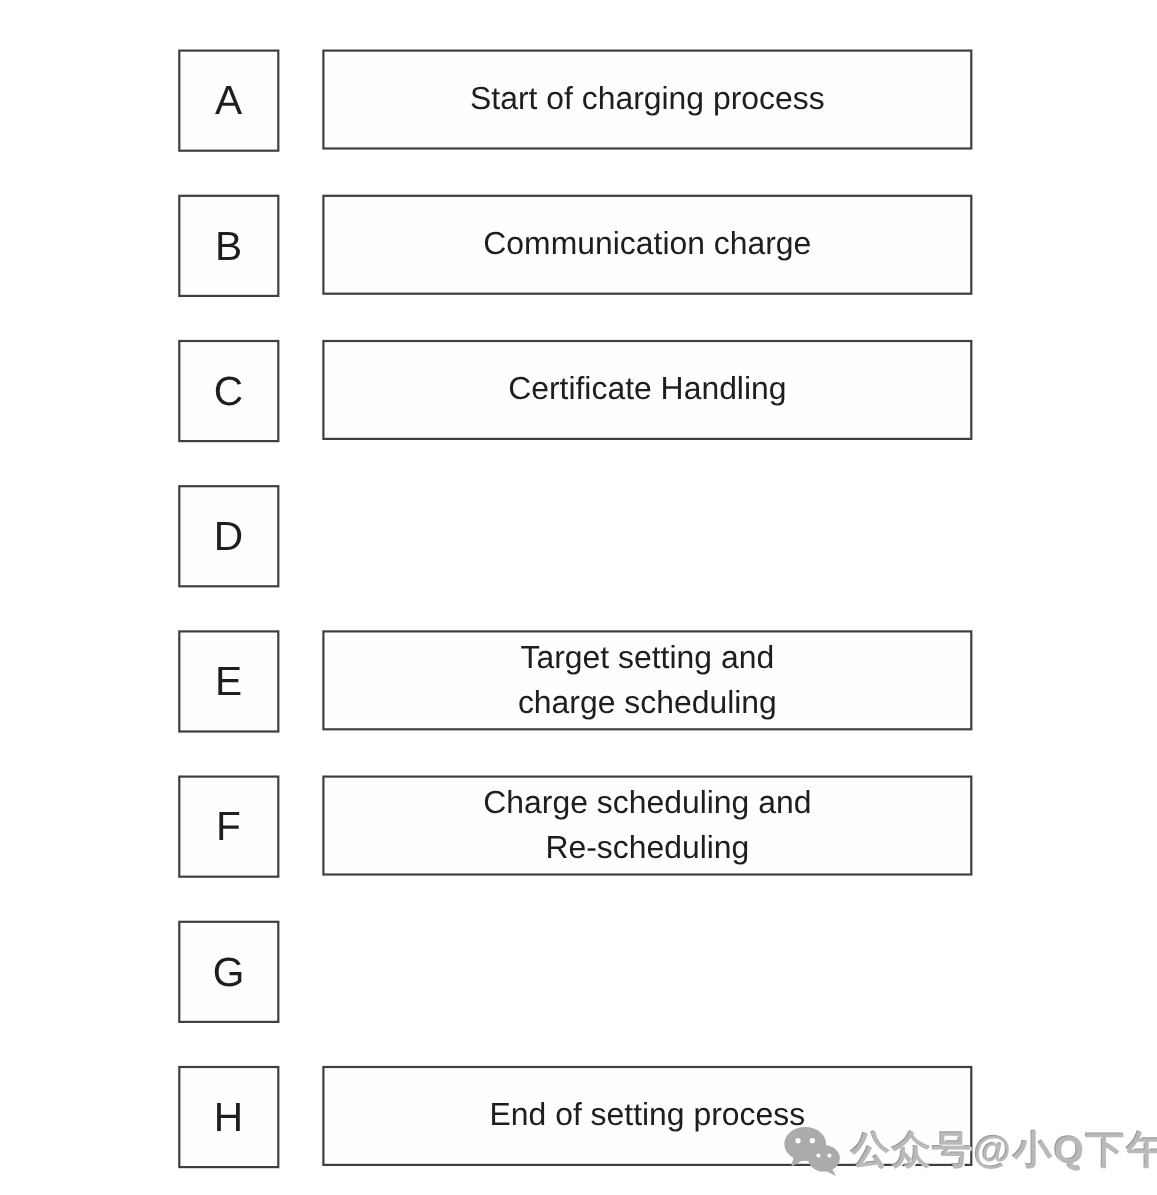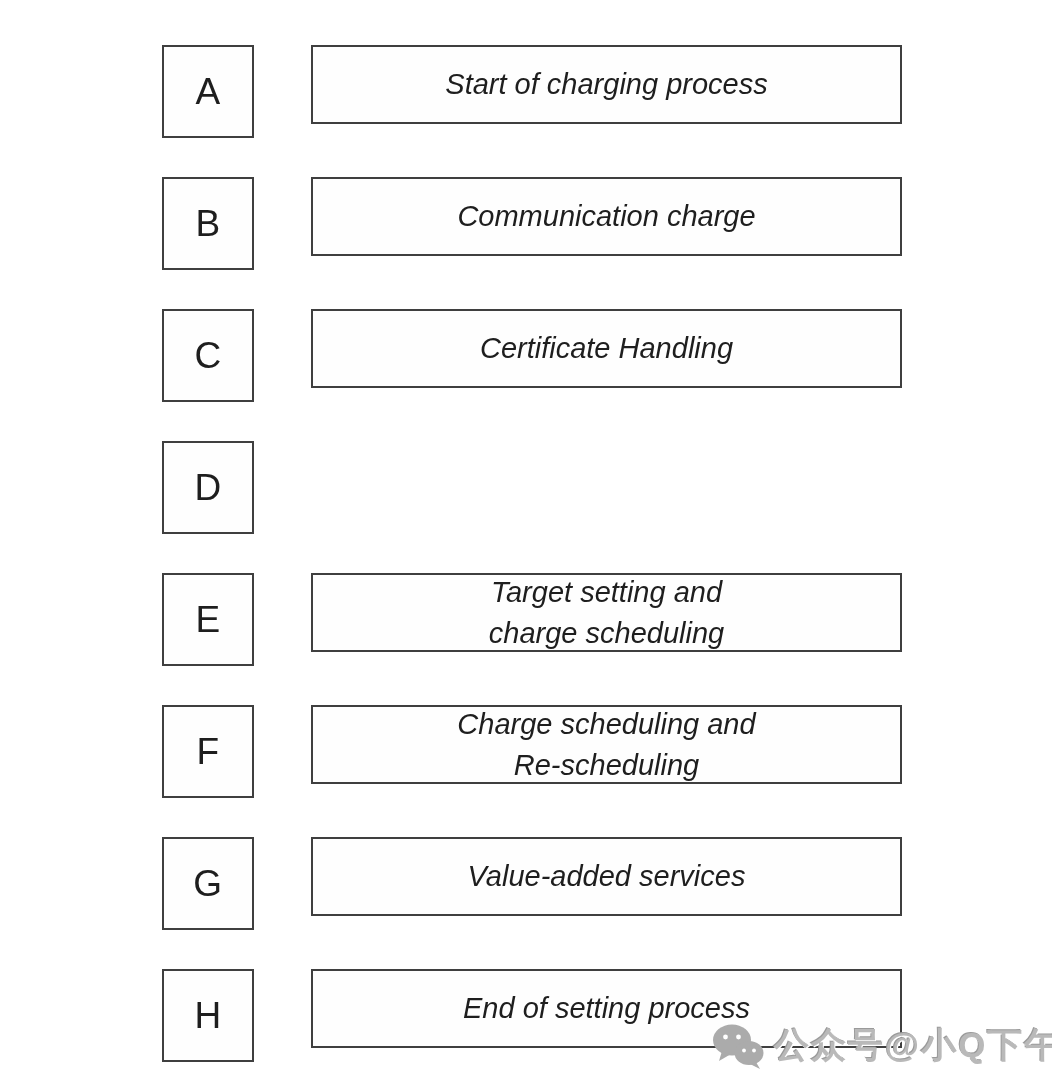--- a/index.html
+++ b/index.html
@@ -38,29 +38,28 @@
     align-items: center;
     justify-content: center;
   }
   .letter {
     font-size: 37px;
     color: #1e1e1e;
     letter-spacing: 0.5px;
   }
   .label-box {
     box-sizing: border-box;
-    margin-left: 57px;
+    margin-left: 39px;
     width: 591px;
-    height: 79px;
+    height: 91px;
     border: 2px solid #3f3f3f;
     background: #fefefe;
     display: flex;
     align-items: center;
     justify-content: center;
-    font-style: italic;
   }
   .label {
     font-size: 29px;
     line-height: 1.38;
     color: #1e1e1e;
     text-align: center;
     white-space: pre-line;
   }
   .watermark {
     position: absolute;
@@ -141,23 +140,20 @@
       <div class="label-box">
         <span class="label">Charge scheduling and
 Re-scheduling</span>
       </div>
     </div>
 
     <div class="row">
       <div class="letter-box">
         <span class="letter">G</span>
       </div>
-      <div class="label-box">
-        <span class="label">Value-added services</span>
-      </div>
     </div>
 
     <div class="row">
       <div class="letter-box">
         <span class="letter">H</span>
       </div>
       <div class="label-box">
         <span class="label">End of setting process</span>
       </div>
     </div>

